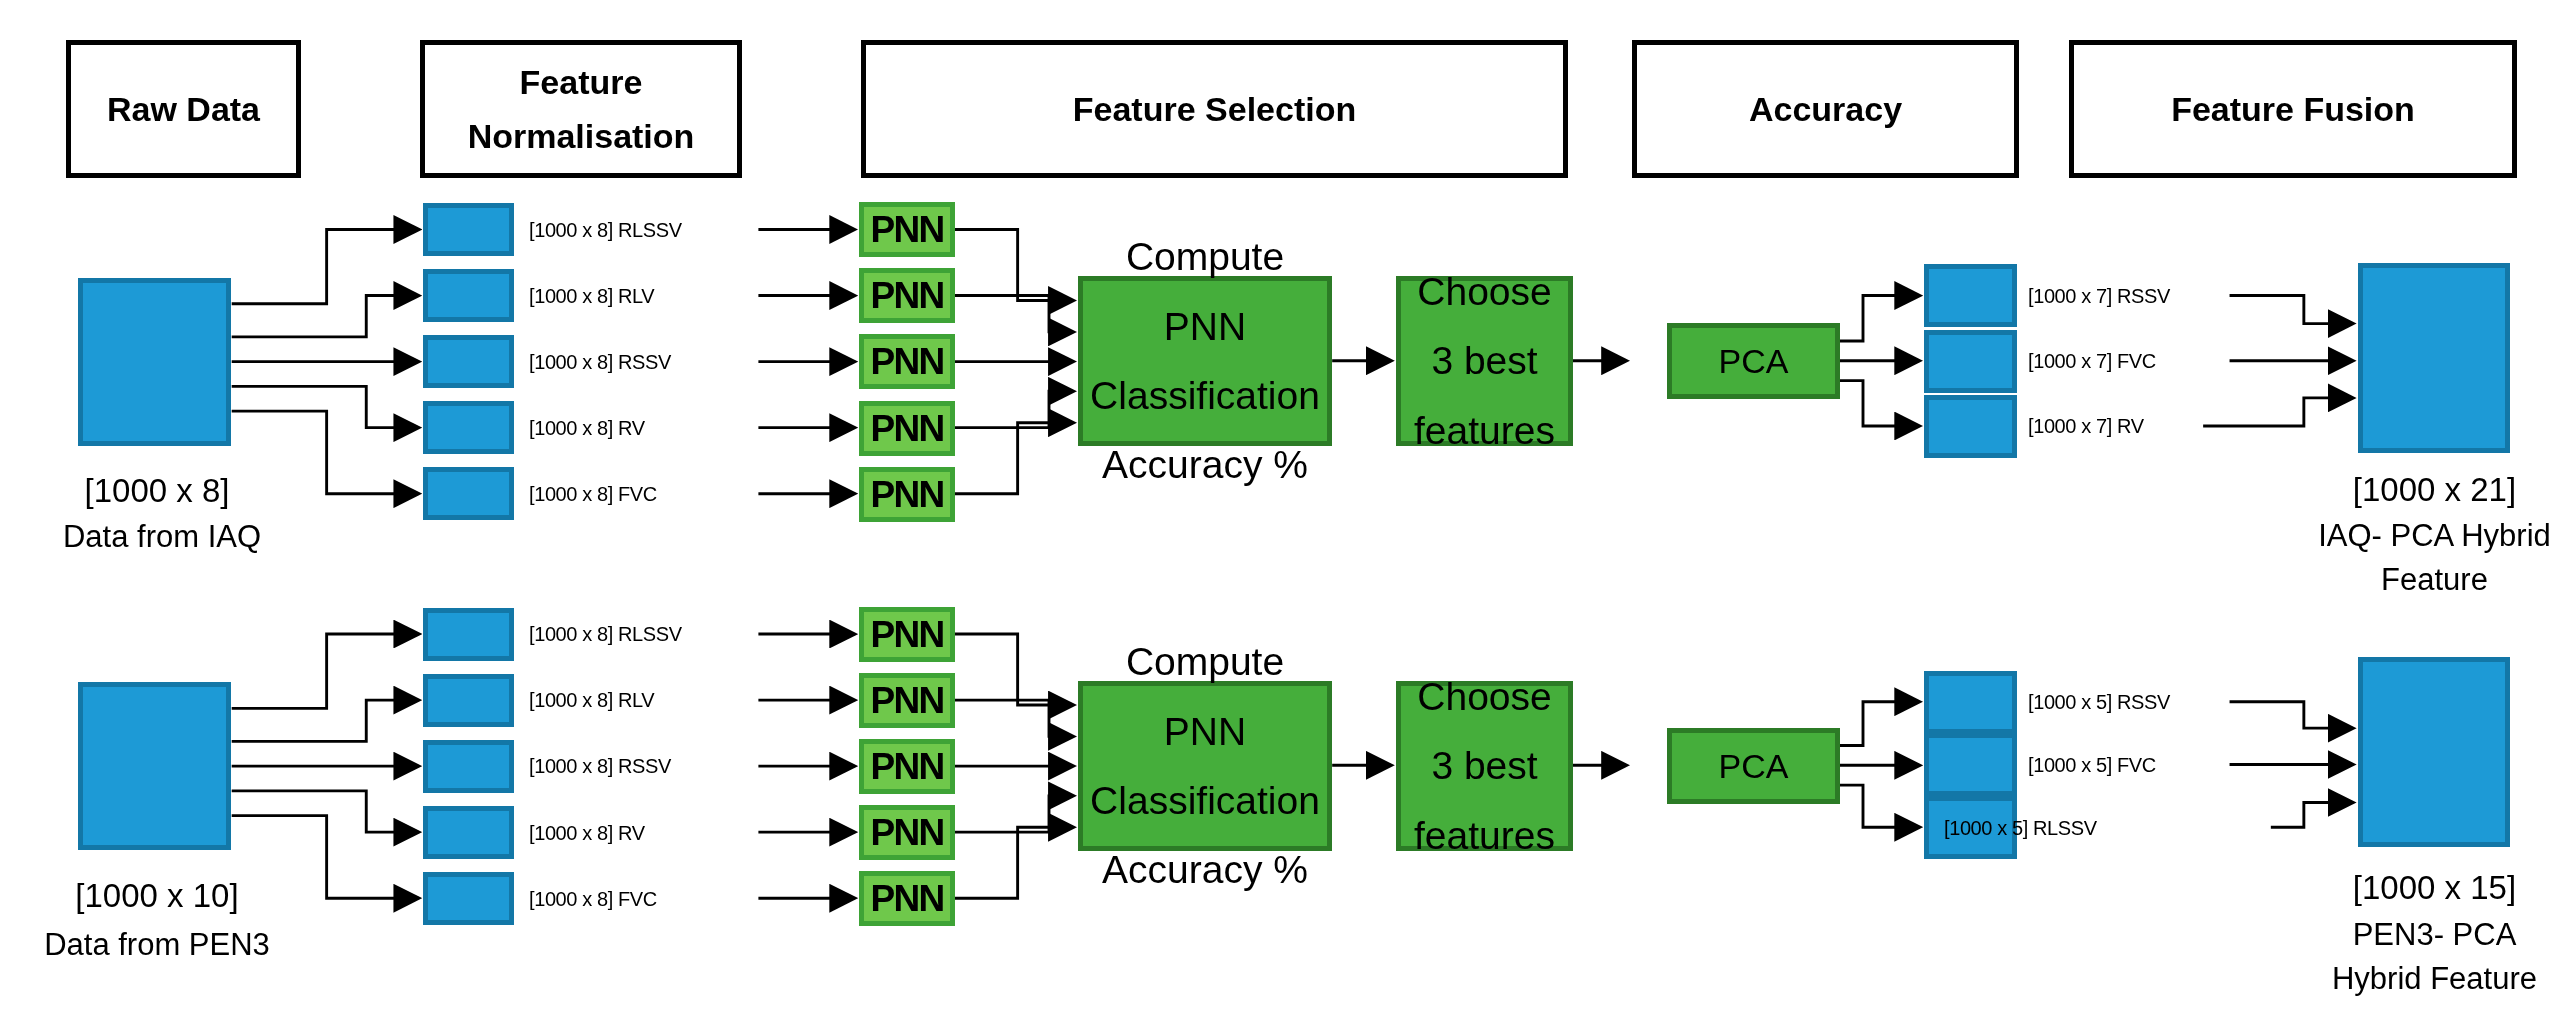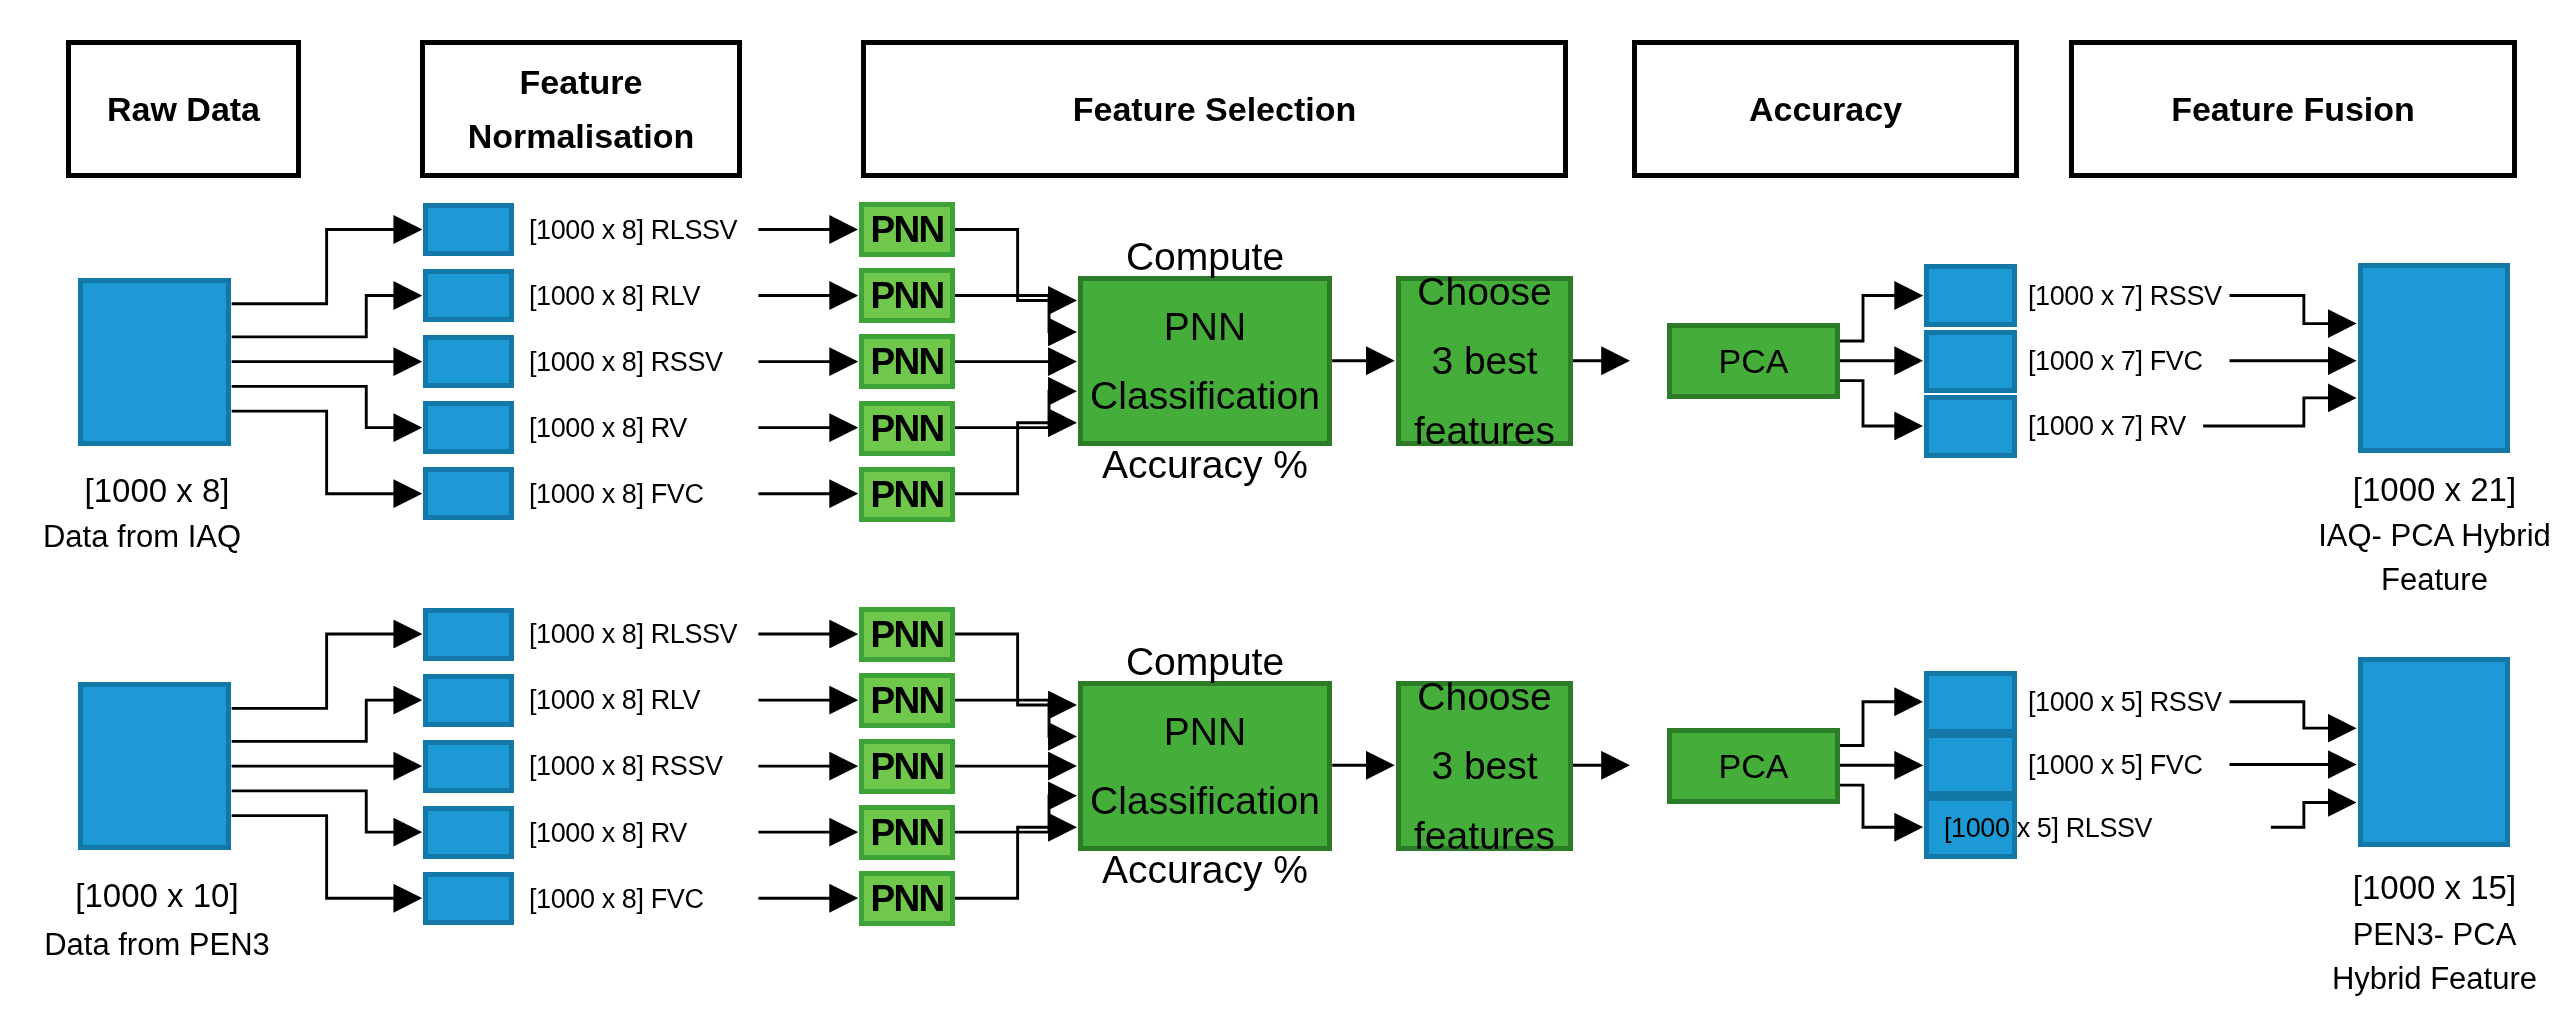--- a/index.html
+++ b/index.html
@@ -24,21 +24,21 @@
     font-weight:bold;font-size:37px;letter-spacing:-1.7px;
   }
   .greenbox{
     position:absolute;box-sizing:border-box;
     background:var(--green-fill,#45ae3b);border:5px solid var(--green-border,#2c7b26);
     display:flex;flex-direction:column;align-items:center;justify-content:center;
     font-size:39px;line-height:1.78;text-align:center;
   }
   .greenbox.pca{font-size:34px;line-height:1;margin-left:36px;}
   .lbl{
-    position:absolute;font-size:27px;letter-spacing:-0.4px;white-space:nowrap;
+    position:absolute;font-size:20px;letter-spacing:-0.4px;white-space:nowrap;
     display:flex;align-items:center;height:38px;
   }
   .cap{position:absolute;text-align:center;white-space:nowrap;}
   .cap.dims{font-size:33px;}
   .cap.name{font-size:31px;}
   .cap.fus{font-size:31px;}
 </style>
 </head>
 <body>
 
@@ -124,21 +124,21 @@
   </div>
   <div class="hdr" style="left:1632px;top:40px;width:387px;height:138px;">
     <span>Accuracy</span>
   </div>
   <div class="hdr" style="left:2069px;top:40px;width:448px;height:138px;">
     <span>Feature Fusion</span>
   </div>
 
   <div class="bluebox" style="left:78px;top:278px;width:153px;height:168px;"></div>
   <div class="cap dims" style="left:29px;top:472px;width:256px;">[1000 x 8]</div>
-  <div class="cap name" style="left:14px;top:519px;width:256px;">Data from IAQ</div>
+  <div class="cap name" style="left:34px;top:519px;width:256px;">Data from IAQ</div>
 
   <div class="bluebox" style="left:423px;top:203px;width:91px;height:53px;"></div>
   <div class="bluebox" style="left:423px;top:269px;width:91px;height:53px;"></div>
   <div class="bluebox" style="left:423px;top:335px;width:91px;height:53px;"></div>
   <div class="bluebox" style="left:423px;top:401px;width:91px;height:53px;"></div>
   <div class="bluebox" style="left:423px;top:467px;width:91px;height:53px;"></div>
 
   <div class="lbl" style="left:529px;top:211px;">[1000 x 8] RLSSV</div>
   <div class="lbl" style="left:529px;top:277px;">[1000 x 8] RLV</div>
   <div class="lbl" style="left:529px;top:343px;">[1000 x 8] RSSV</div>

